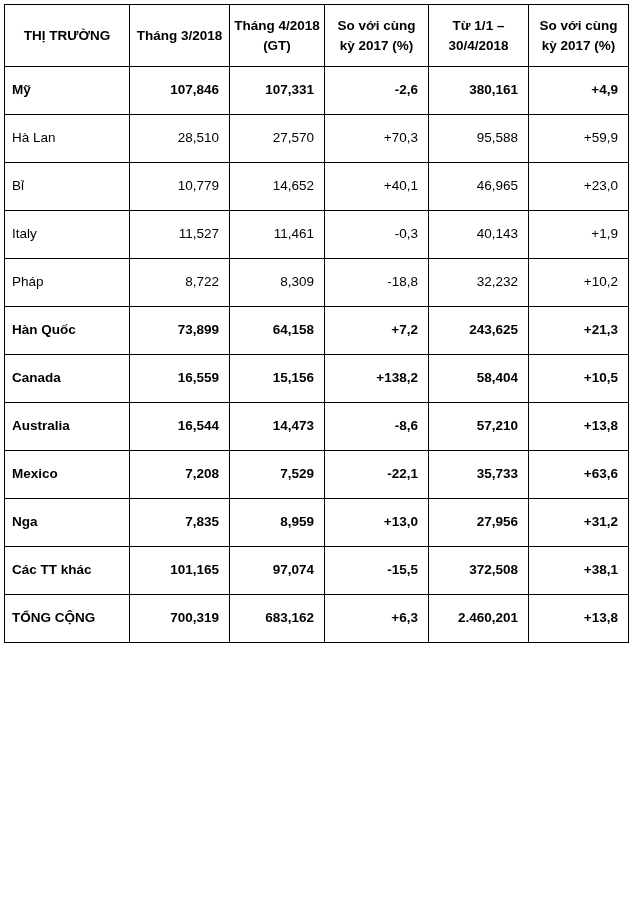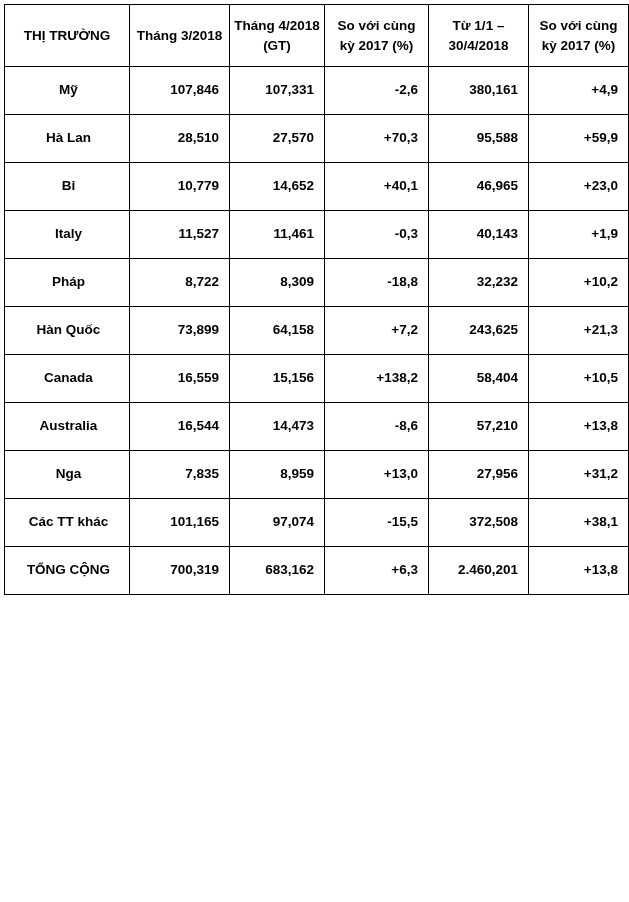--- a/index.html
+++ b/index.html
@@ -36,34 +36,34 @@
     white-space: pre-line;
     line-height: 1.45;
     padding: 0 4px;
   }
   table.market-table td {
     height: 45px;
     vertical-align: middle;
     line-height: 1.2;
   }
   td.market-cell {
-    text-align: center;
+    text-align: left;
     padding-left: 7px;
     padding-right: 4px;
   }
   td.num-cell {
     text-align: right;
     padding-right: 10px;
     padding-left: 4px;
   }
   tr.row-bold td {
     font-weight: bold;
   }
   tr.row-normal td {
-    font-weight: bold;
+    font-weight: normal;
   }
 </style>
 </head>
 <body>
 
 <div class="page">
   <table class="market-table">
     <colgroup id="colgroup">
         <col style="width: 125px;">
         <col style="width: 100px;">
@@ -145,20 +145,28 @@
   </tr>
         <tr class="row-bold">
     <td class="market-cell">Australia</td>
     <td class="num-cell">16,544</td>
     <td class="num-cell">14,473</td>
     <td class="num-cell">-8,6</td>
     <td class="num-cell">57,210</td>
     <td class="num-cell">+13,8</td>
   </tr>
         <tr class="row-bold">
+    <td class="market-cell">Mexico</td>
+    <td class="num-cell">7,208</td>
+    <td class="num-cell">7,529</td>
+    <td class="num-cell">-22,1</td>
+    <td class="num-cell">35,733</td>
+    <td class="num-cell">+63,6</td>
+  </tr>
+        <tr class="row-bold">
     <td class="market-cell">Nga</td>
     <td class="num-cell">7,835</td>
     <td class="num-cell">8,959</td>
     <td class="num-cell">+13,0</td>
     <td class="num-cell">27,956</td>
     <td class="num-cell">+31,2</td>
   </tr>
         <tr class="row-bold">
     <td class="market-cell">Các TT khác</td>
     <td class="num-cell">101,165</td>

